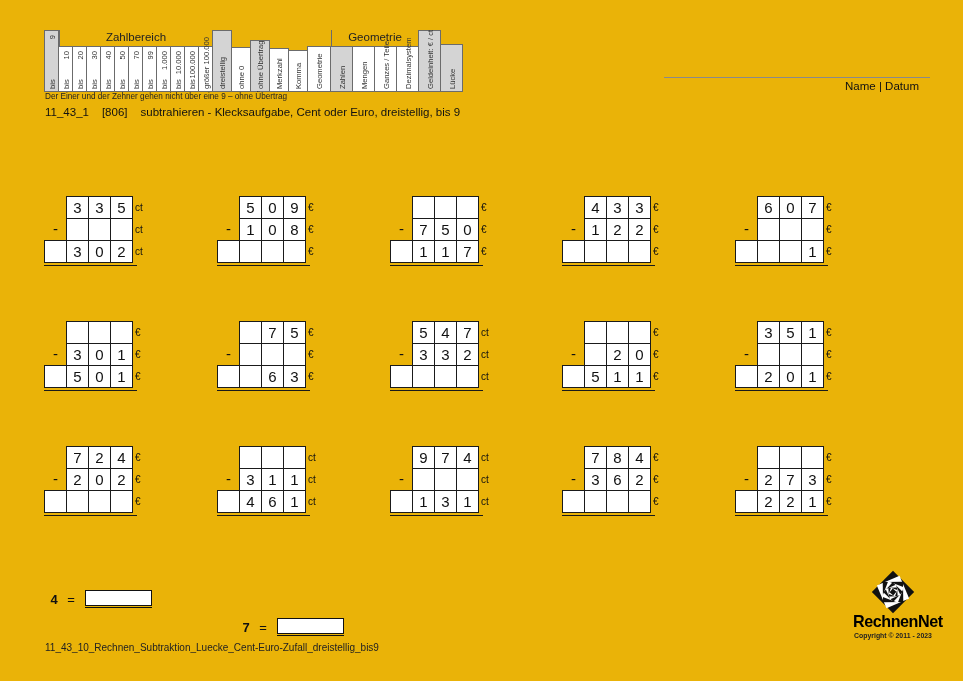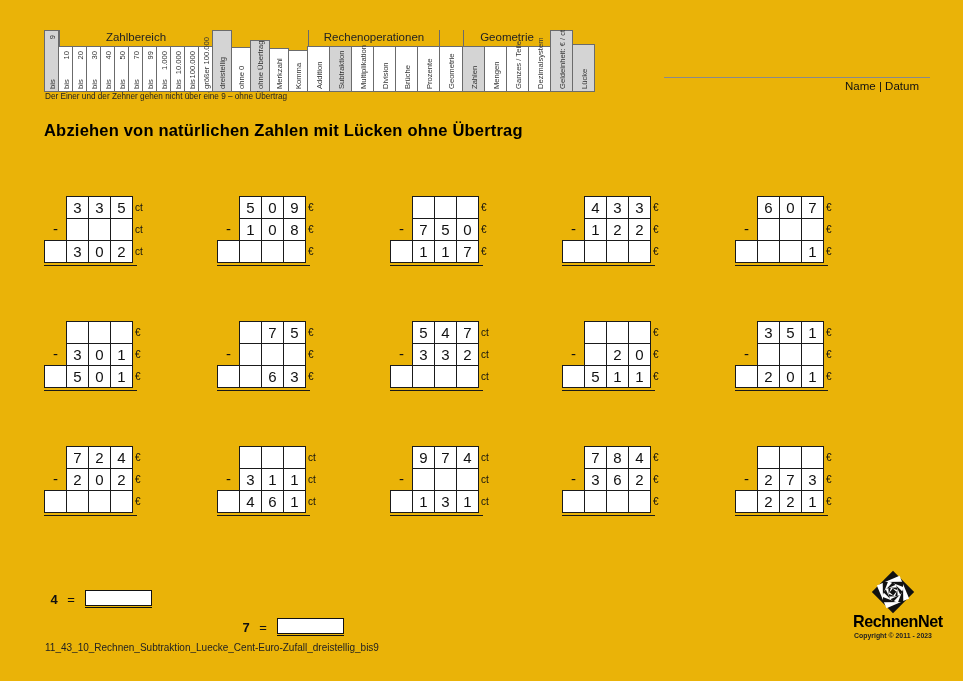--- a/index.html
+++ b/index.html
@@ -150,43 +150,20 @@
       </div>
       <div class="mcell active" style="width: 20px; height: 52px;">
         <div class="rot" style="width: 50px; height: 18px;">ohne Übertrag</div>
       </div>
       <div class="mcell" style="width: 20px; height: 44px;">
         <div class="rot" style="width: 42px; height: 18px;">Merkzahl</div>
       </div>
       <div class="mcell" style="width: 20px; height: 42px;">
         <div class="rot" style="width: 40px; height: 18px;">Komma</div>
       </div>
-      <div class="mgroup">
-        <div class="mglabel">Rechenoperationen</div>
-        <div class="mgrow">
-          <div class="mcell" style="width: 23px; height: 46px;">
-            <div class="rot" style="width: 44px; height: 21px;">Addition</div>
-          </div>
-          <div class="mcell active" style="width: 23px; height: 46px;">
-            <div class="rot" style="width: 44px; height: 21px;">Subtraktion</div>
-          </div>
-          <div class="mcell" style="width: 23px; height: 46px;">
-            <div class="rot" style="width: 44px; height: 21px;">Multiplikation</div>
-          </div>
-          <div class="mcell" style="width: 23px; height: 46px;">
-            <div class="rot" style="width: 44px; height: 21px;">Division</div>
-          </div>
-          <div class="mcell" style="width: 23px; height: 46px;">
-            <div class="rot" style="width: 44px; height: 21px;">Brüche</div>
-          </div>
-          <div class="mcell" style="width: 23px; height: 46px;">
-            <div class="rot" style="width: 44px; height: 21px;">Prozente</div>
-          </div>
-        </div>
-      </div>
       <div class="mcell" style="width: 24px; height: 46px;">
         <div class="rot" style="width: 44px; height: 22px;">Geometrie</div>
       </div>
       <div class="mgroup">
         <div class="mglabel">Geometrie</div>
         <div class="mgrow">
           <div class="mcell active" style="width: 23px; height: 46px;">
             <div class="rot" style="width: 44px; height: 21px;">Zahlen</div>
           </div>
           <div class="mcell" style="width: 23px; height: 46px;">
@@ -205,21 +182,23 @@
       </div>
       <div class="mcell active" style="width: 23px; height: 48px;">
         <div class="rot" style="width: 46px; height: 21px;">Lücke</div>
       </div>
     </div>
   <div class="mnote">Der Einer und der Zehner gehen nicht über eine 9 – ohne Übertrag</div>
 
   <div class="nameline"></div>
   <div class="namedatum">Name | Datum</div>
 
-  <div class="title">Abziehen von natürlichen Zahlen mit Lücken ohne Übertrag</div>
+  <div class="codeline">
+    <span>11_43_1</span><span>[806]</span><span>subtrahieren - Klecksaufgabe, Cent oder Euro, dreistellig, bis 9</span>
+  </div>
 
   <div id="problems">
       <div class="prob" style="left: 44px; top: 196px;">
         <div class="prow">
           <div class="pspacer"></div>
           <div class="pcell">3</div>
           <div class="pcell">3</div>
           <div class="pcell">5</div>
           <div class="punit">ct</div>
         </div>

